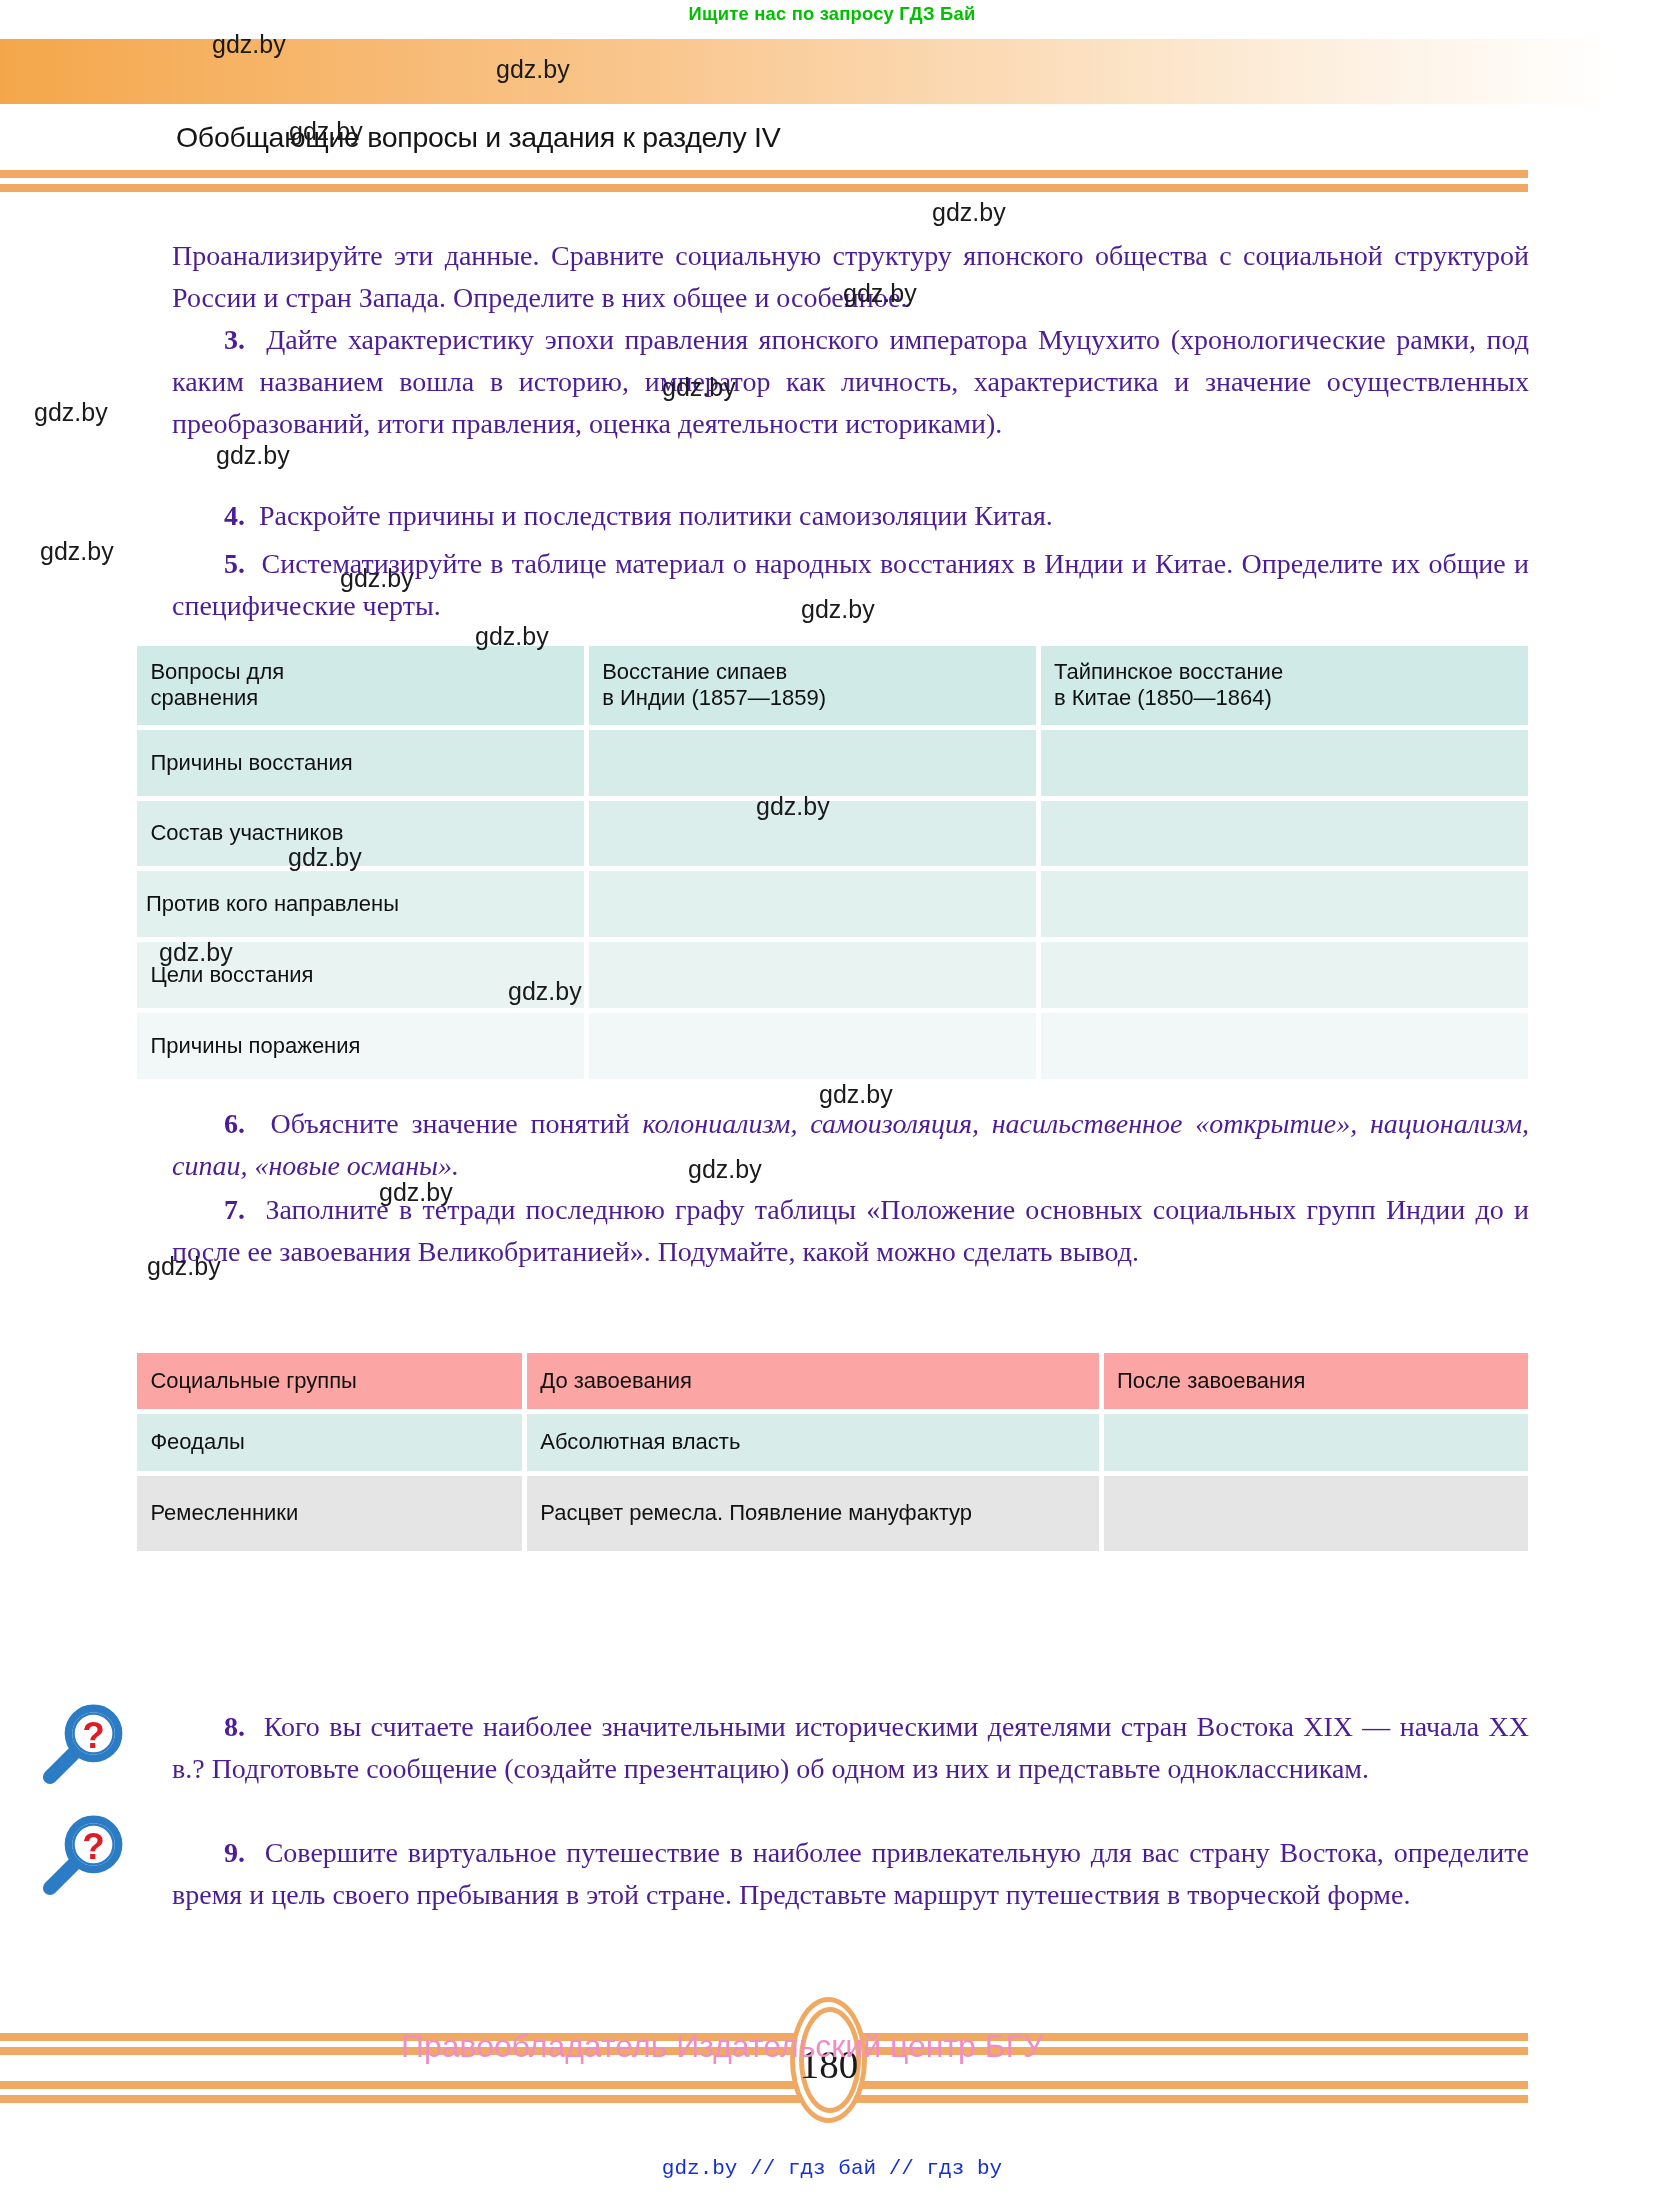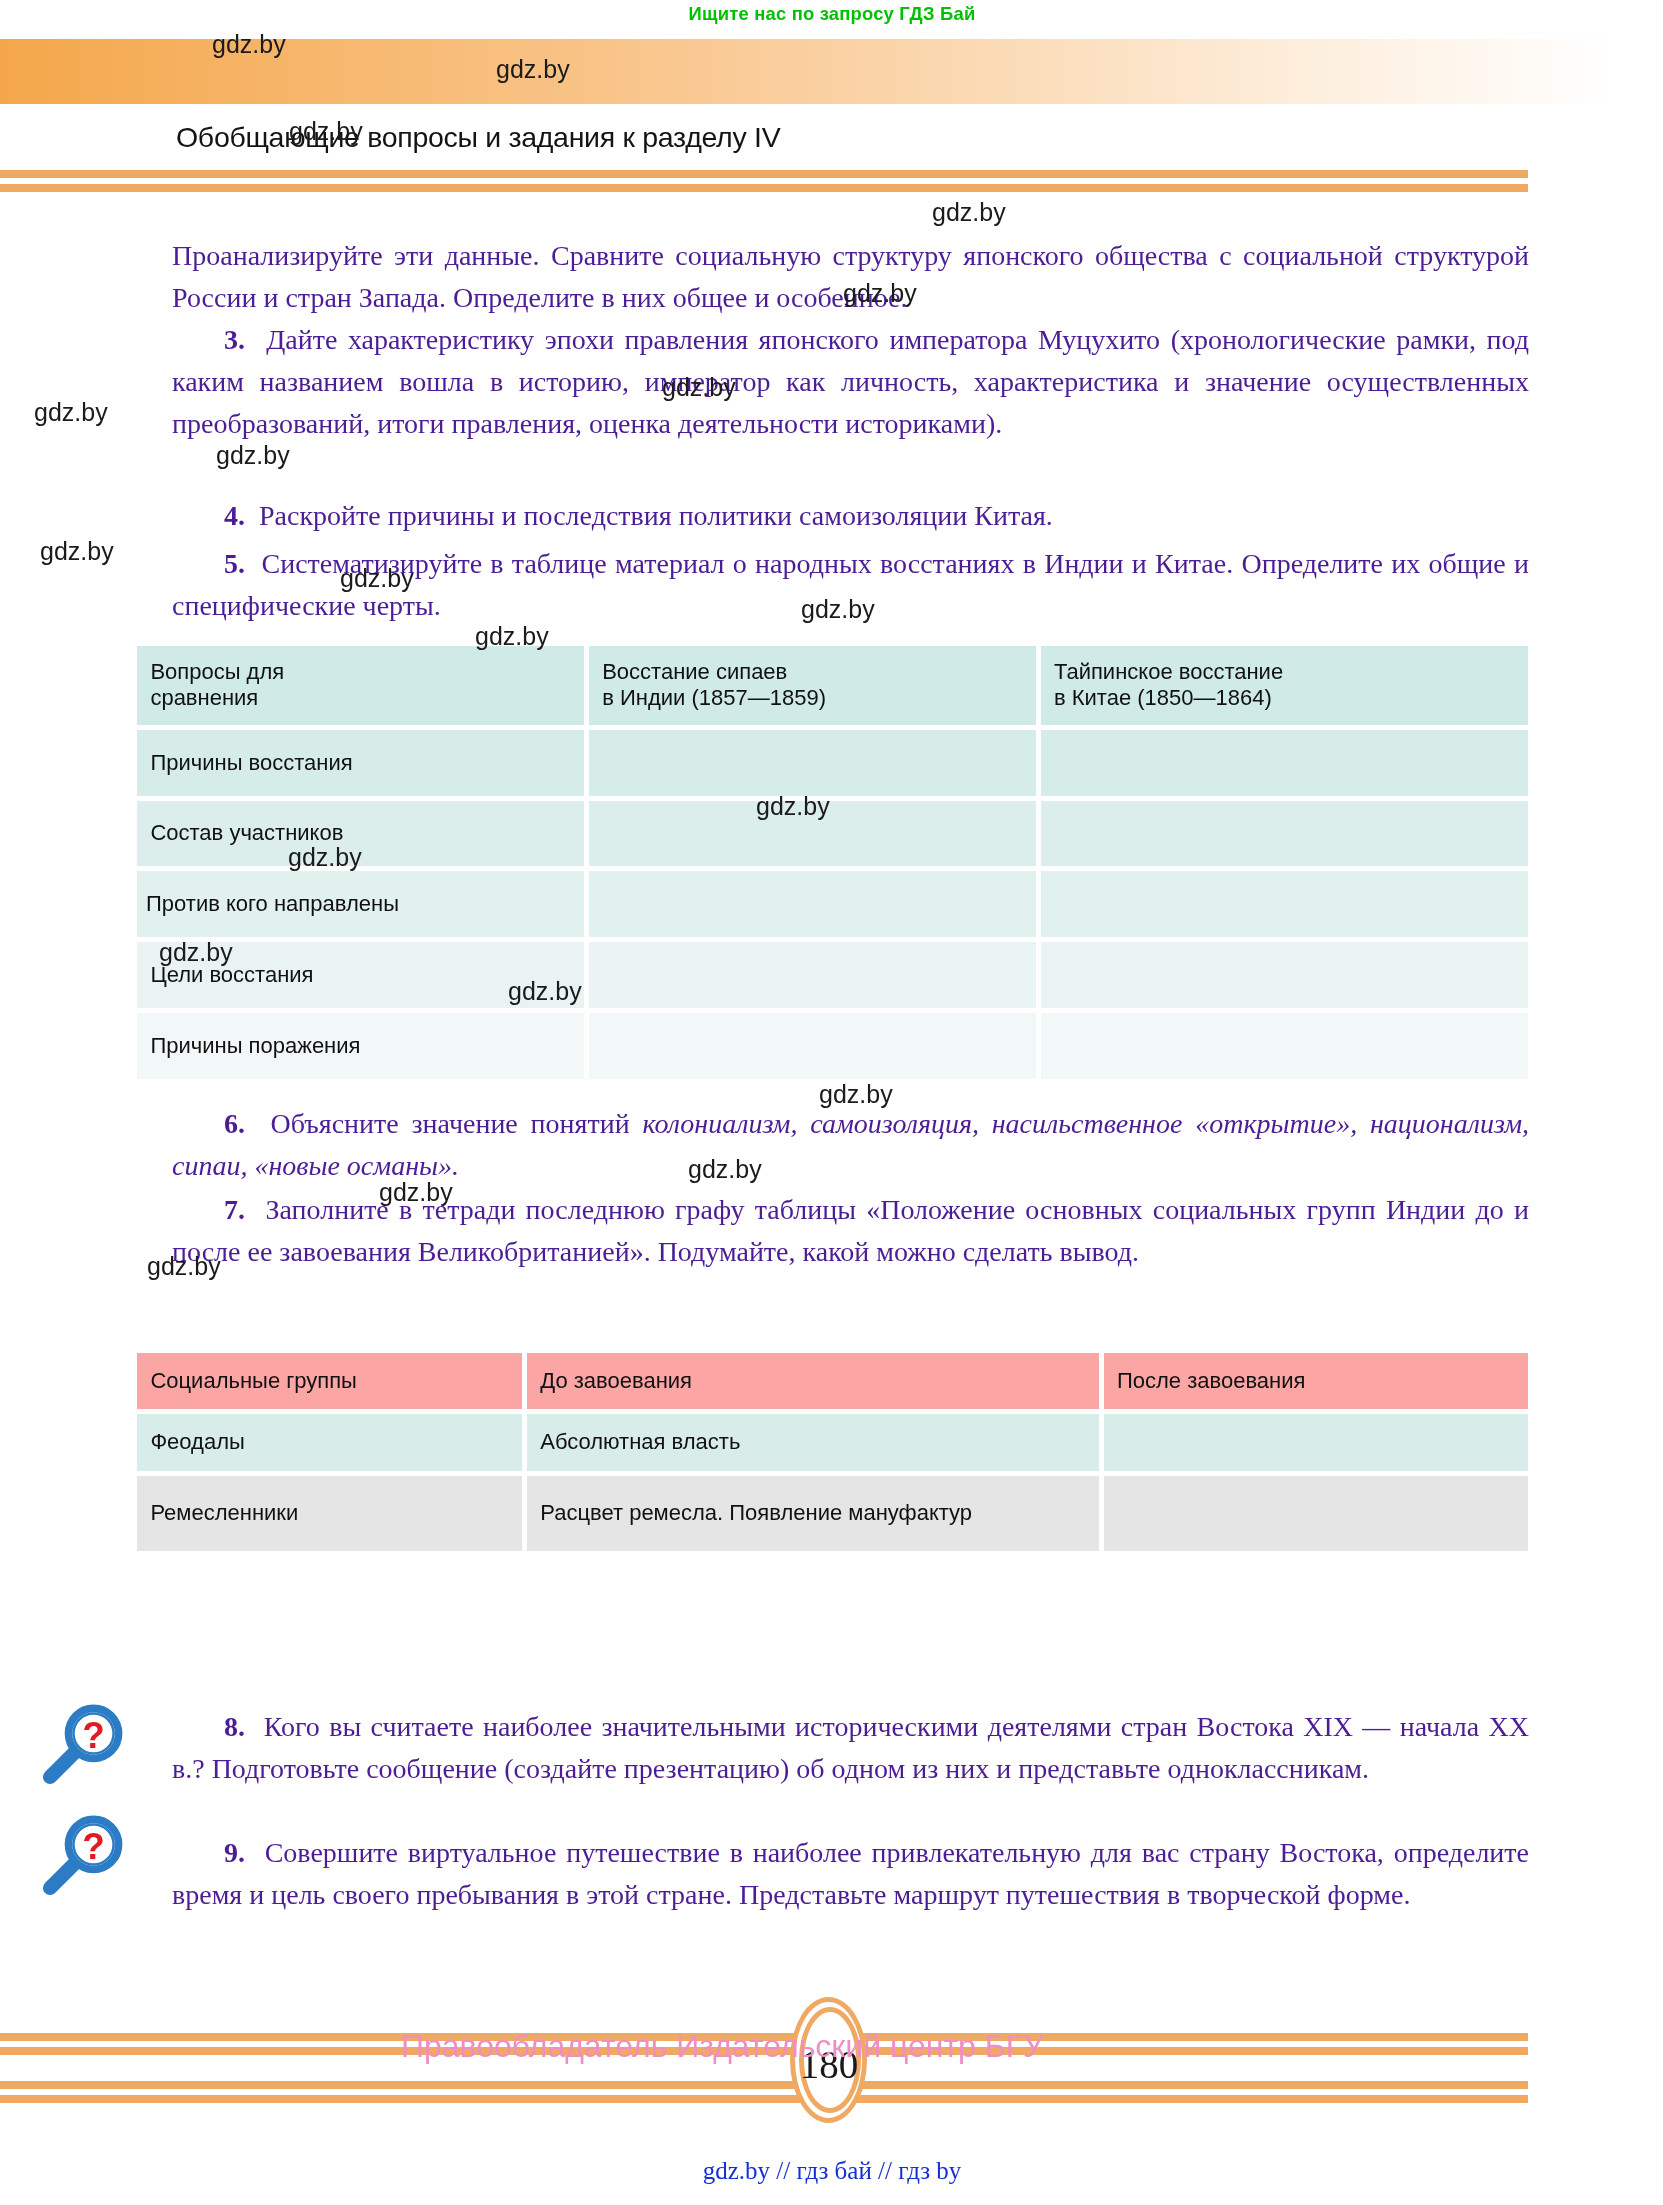--- a/index.html
+++ b/index.html
@@ -161,22 +161,22 @@
     color: #f08ec4;
     white-space: nowrap;
   }
 
   
   .bottom-links {
     position: absolute;
     top: 2157px;
     left: 0; right: 0;
     text-align: center;
-    font-family: Liberation Serif, serif;
-    font-size: 25px;
+    font-family: Liberation Mono, monospace;
+    font-size: 21px;
     color: #1430d4;
   }
 
   
   .wm {
     position: absolute;
     font-family: "Liberation Sans", sans-serif;
     font-size: 24px;
     color: #1b1b1b;
     white-space: nowrap;

